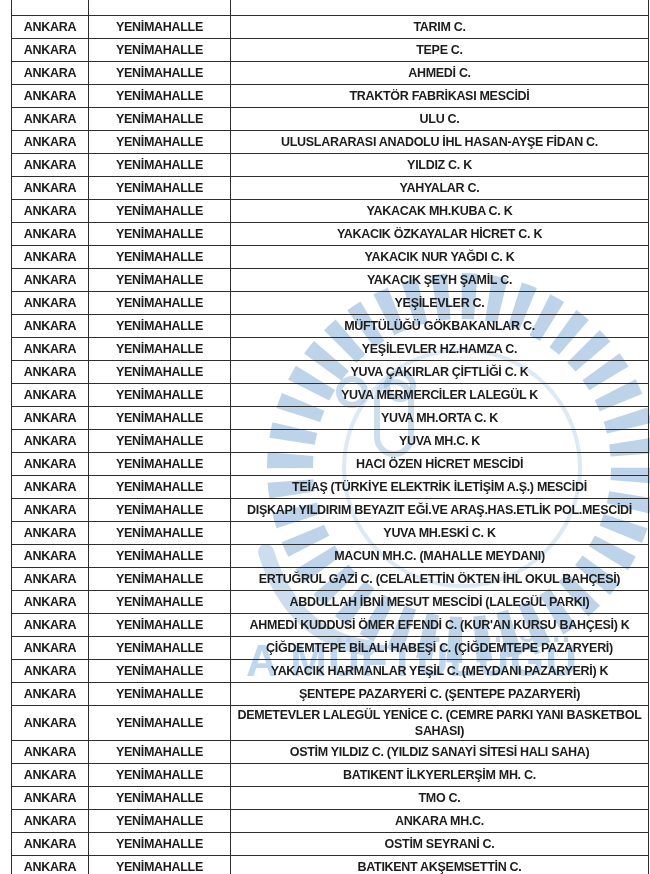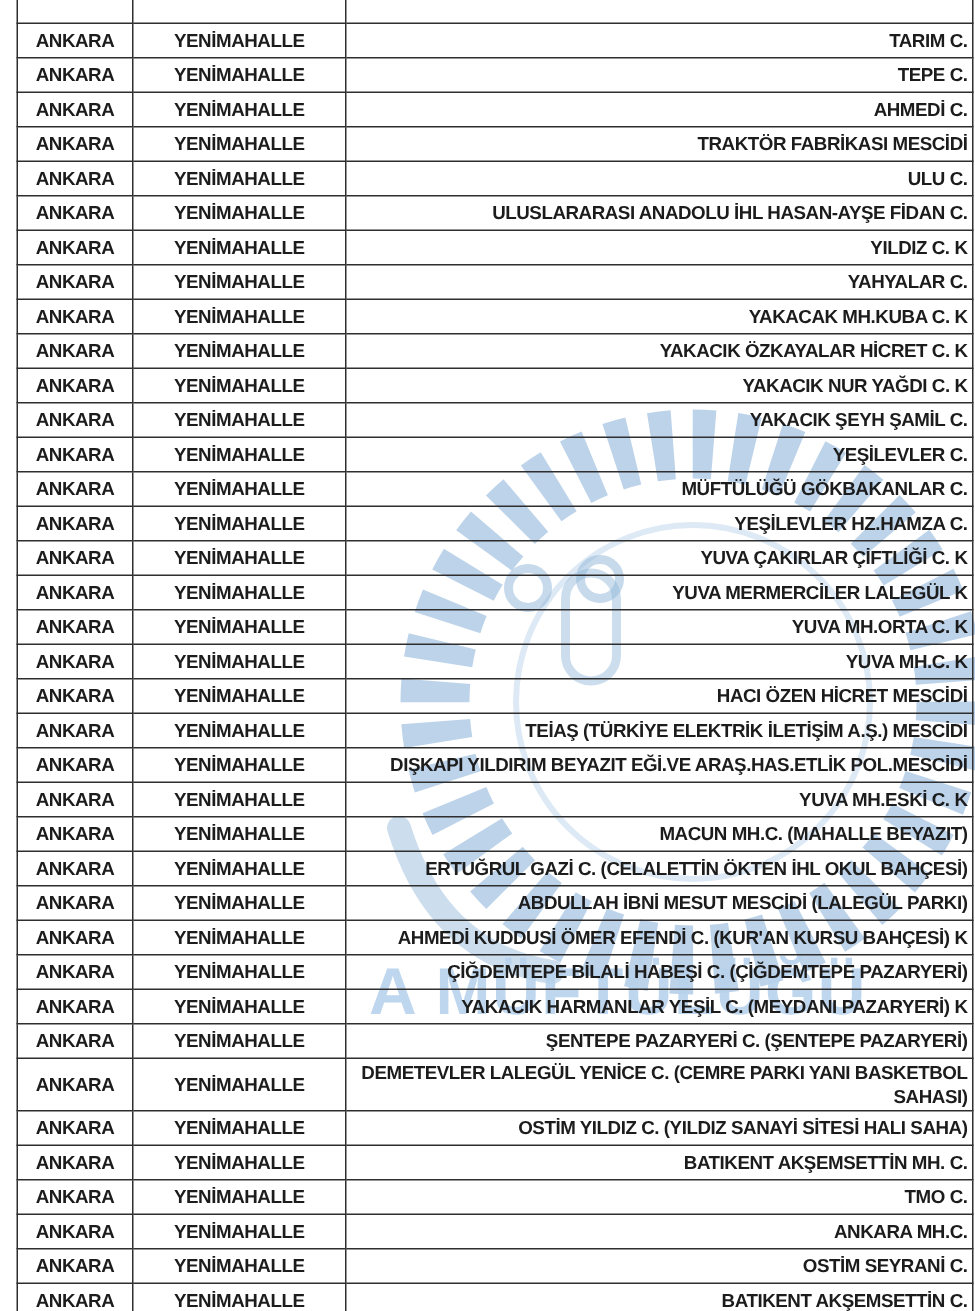--- a/index.html
+++ b/index.html
@@ -19,21 +19,21 @@
     background:transparent;
   }
   table.muftable td{
     border:1.5px solid #2e2e2e;
     font-weight:700;font-size:12.5px;line-height:16px;letter-spacing:-0.3px;
     color:#1c1c1c;vertical-align:middle;background:transparent;
     height:20px;padding:1px 3px;
     overflow:hidden;
   }
   td.c-prov,td.c-dist{text-align:center;}
-  td.c-name{text-align:right;padding-left:6px;padding-right:4px;}
+  td.c-name{text-align:center;padding-left:6px;padding-right:4px;}
   
   tr.spacer td{border-top:none;height:13px;}
 </style>
 </head>
 <body>
 
 <div class="page">
 
   <svg class="watermark" viewBox="0 0 650 874" xmlns="http://www.w3.org/2000/svg" aria-hidden="true">
 
@@ -175,21 +175,21 @@
         <td class="c-name">DIŞKAPI YILDIRIM BEYAZIT EĞİ.VE ARAŞ.HAS.ETLİK POL.MESCİDİ</td>
       </tr>
         <tr style="">
         <td class="c-prov">ANKARA</td>
         <td class="c-dist">YENİMAHALLE</td>
         <td class="c-name">YUVA MH.ESKİ C. K</td>
       </tr>
         <tr style="">
         <td class="c-prov">ANKARA</td>
         <td class="c-dist">YENİMAHALLE</td>
-        <td class="c-name">MACUN MH.C. (MAHALLE BEYAZIT)</td>
+        <td class="c-name">MACUN MH.C. (MAHALLE MEYDANI)</td>
       </tr>
         <tr style="">
         <td class="c-prov">ANKARA</td>
         <td class="c-dist">YENİMAHALLE</td>
         <td class="c-name">ERTUĞRUL GAZİ C. (CELALETTİN ÖKTEN İHL OKUL BAHÇESİ)</td>
       </tr>
         <tr style="">
         <td class="c-prov">ANKARA</td>
         <td class="c-dist">YENİMAHALLE</td>
         <td class="c-name">ABDULLAH İBNİ MESUT MESCİDİ (LALEGÜL PARKI)</td>
@@ -220,21 +220,21 @@
         <td class="c-name">DEMETEVLER LALEGÜL YENİCE C. (CEMRE PARKI YANI BASKETBOL SAHASI)</td>
       </tr>
         <tr style="">
         <td class="c-prov">ANKARA</td>
         <td class="c-dist">YENİMAHALLE</td>
         <td class="c-name">OSTİM YILDIZ C. (YILDIZ SANAYİ SİTESİ HALI SAHA)</td>
       </tr>
         <tr style="">
         <td class="c-prov">ANKARA</td>
         <td class="c-dist">YENİMAHALLE</td>
-        <td class="c-name">BATIKENT AKŞEMSETTİN MH. C.</td>
+        <td class="c-name">BATIKENT İLKYERLERŞİM MH. C.</td>
       </tr>
         <tr style="">
         <td class="c-prov">ANKARA</td>
         <td class="c-dist">YENİMAHALLE</td>
         <td class="c-name">TMO C.</td>
       </tr>
         <tr style="">
         <td class="c-prov">ANKARA</td>
         <td class="c-dist">YENİMAHALLE</td>
         <td class="c-name">ANKARA MH.C.</td>

